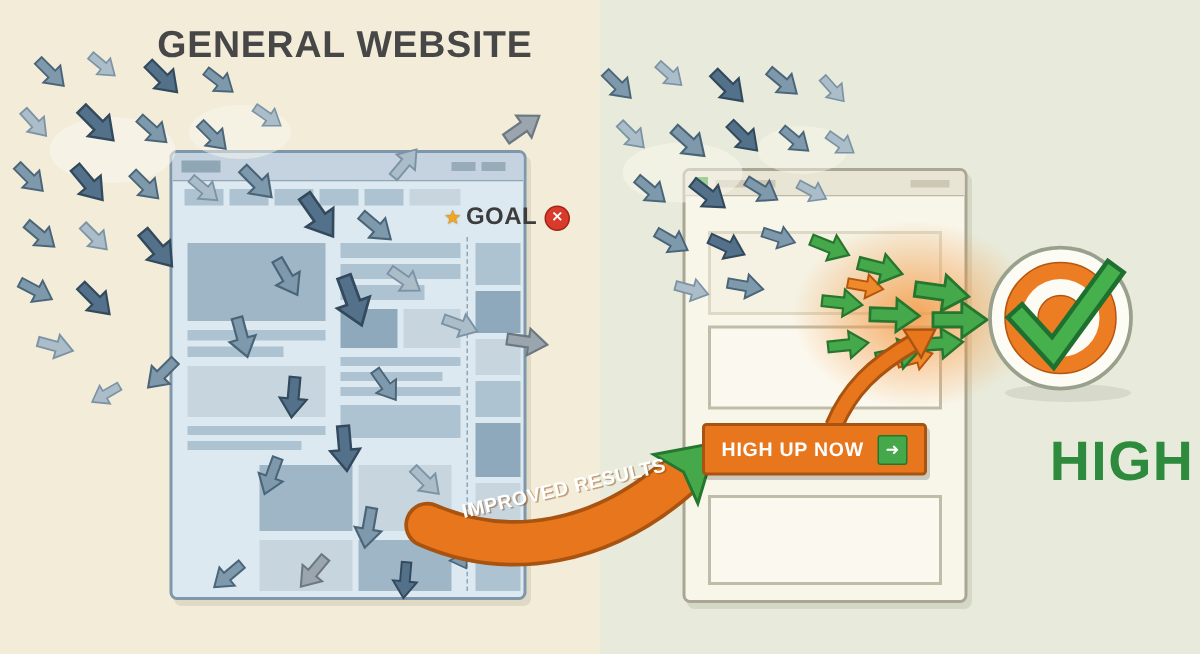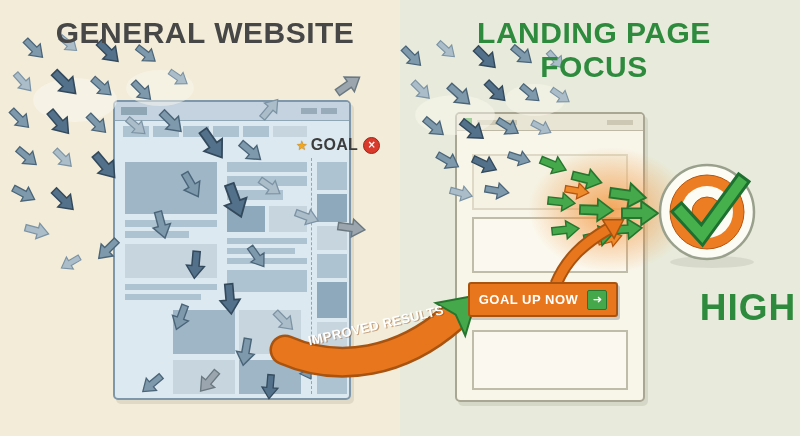--- a/index.html
+++ b/index.html
@@ -1,19 +1,19 @@
 <!DOCTYPE html>
 <html><head>
 <meta charset="utf-8">
 <style>
   html,body{margin:0;padding:0;background:#ddd;}
   #canvas{position:relative;width:800px;height:436px;overflow:hidden;
     font-family:"Liberation Sans",sans-serif;background:#f2ecd9;}
   .bg-right{position:absolute;left:400px;top:0;width:400px;height:436px;background:#e8ebdb;}
-  .title{position:absolute;top:16px;font-size:30px;font-weight:700;letter-spacing:.5px;text-align:center;}
+  .title{position:absolute;top:16px;font-size:25px;font-weight:700;letter-spacing:.5px;text-align:right;}
   .t-left{left:55px;width:300px;color:#474747;}
   .t-right{left:435px;width:318px;color:#2e8b3e;}
   .win{position:absolute;border:2px solid #7e97aa;border-radius:5px;box-shadow:3px 4px 0 rgba(90,80,60,.12);}
   #bw{left:113px;top:100px;width:234px;height:296px;background:#dde9f1;}
   #lw{left:455px;top:112px;width:186px;height:286px;background:#f8f5e9;border-color:#a9a694;}
   .wh{position:absolute;left:0;top:0;width:100%;height:18px;background:#c4d3df;border-bottom:1px solid #8fa6b5;border-radius:3px 3px 0 0;}
   #lw .wh{height:16px;background:#e9e5d4;border-bottom:1px solid #bdb9a6;}
   .blk{position:absolute;}
   .c1{background:#9fb6c7;} .c2{background:#c7d5df;} .c3{background:#aec3d1;} .c4{background:#8fa9bc;}
   .h-el{background:#8fa6b5;} .h-ln{background:#97abb9;} .l-ln{background:#cdc8b4;}
@@ -226,25 +226,24 @@
     </g>
   </svg>
 
   <div id="goal">
     <span class="star">★</span>
     <span class="gl">GOAL</span>
     <span class="x">×</span>
   </div>
 
   <div id="signup">
-    <span class="lbl">GOAL UP NOW</span>
+    <span class="lbl">HIGH UP NOW</span>
     <span class="ga">➜</span>
   </div>
 
   <div id="ribbon-text">IMPROVED RESULTS</div>
 
   <div class="title t-left">GENERAL WEBSITE</div>
-  <div class="title t-right">LANDING PAGE FOCUS</div>
 
   <div id="high">
     <div class="h1">HIGH</div>
   </div>
 </div>
 
 </body></html>

